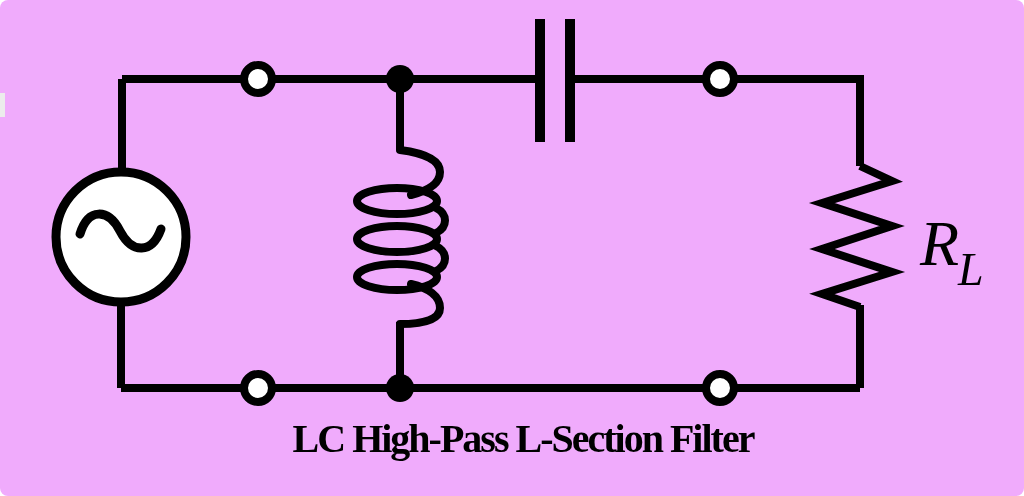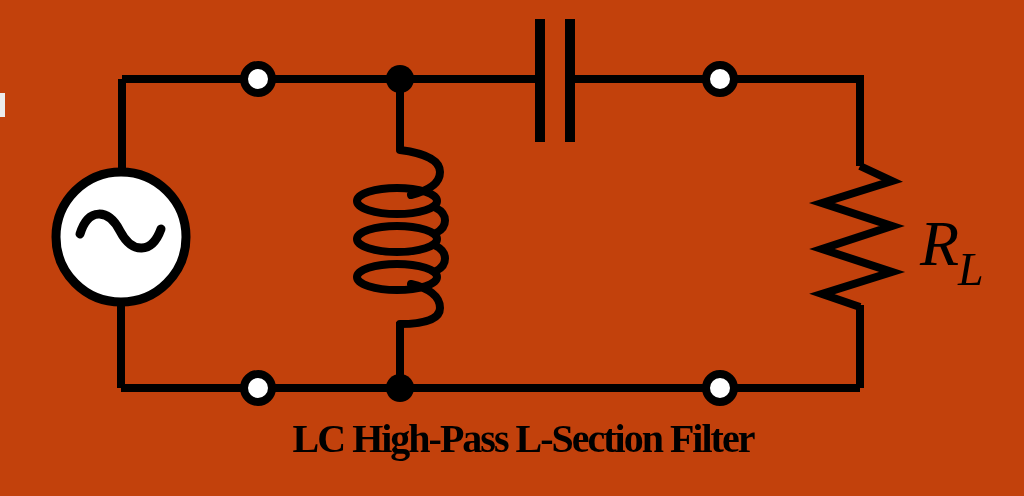--- a/index.html
+++ b/index.html
@@ -1,22 +1,23 @@
 <!DOCTYPE html>
 <html><head>
 <meta charset="utf-8">
 <style>
   html, body { margin: 0; padding: 0; background: #ffffff; }
   .canvas {
     position: relative;
     width: 1024px;
     height: 496px;
-    background: #c2410c;
+    background: #f0abfc;
     overflow: hidden;
     font-family: "Liberation Serif", serif;
+    border-radius: 8px;
   }
   .circuit-svg {
     position: absolute;
     left: 0; top: 0;
   }
   .rl-label {
     position: absolute;
     left: 920px;
     top: 212px;
     color: #000000;

